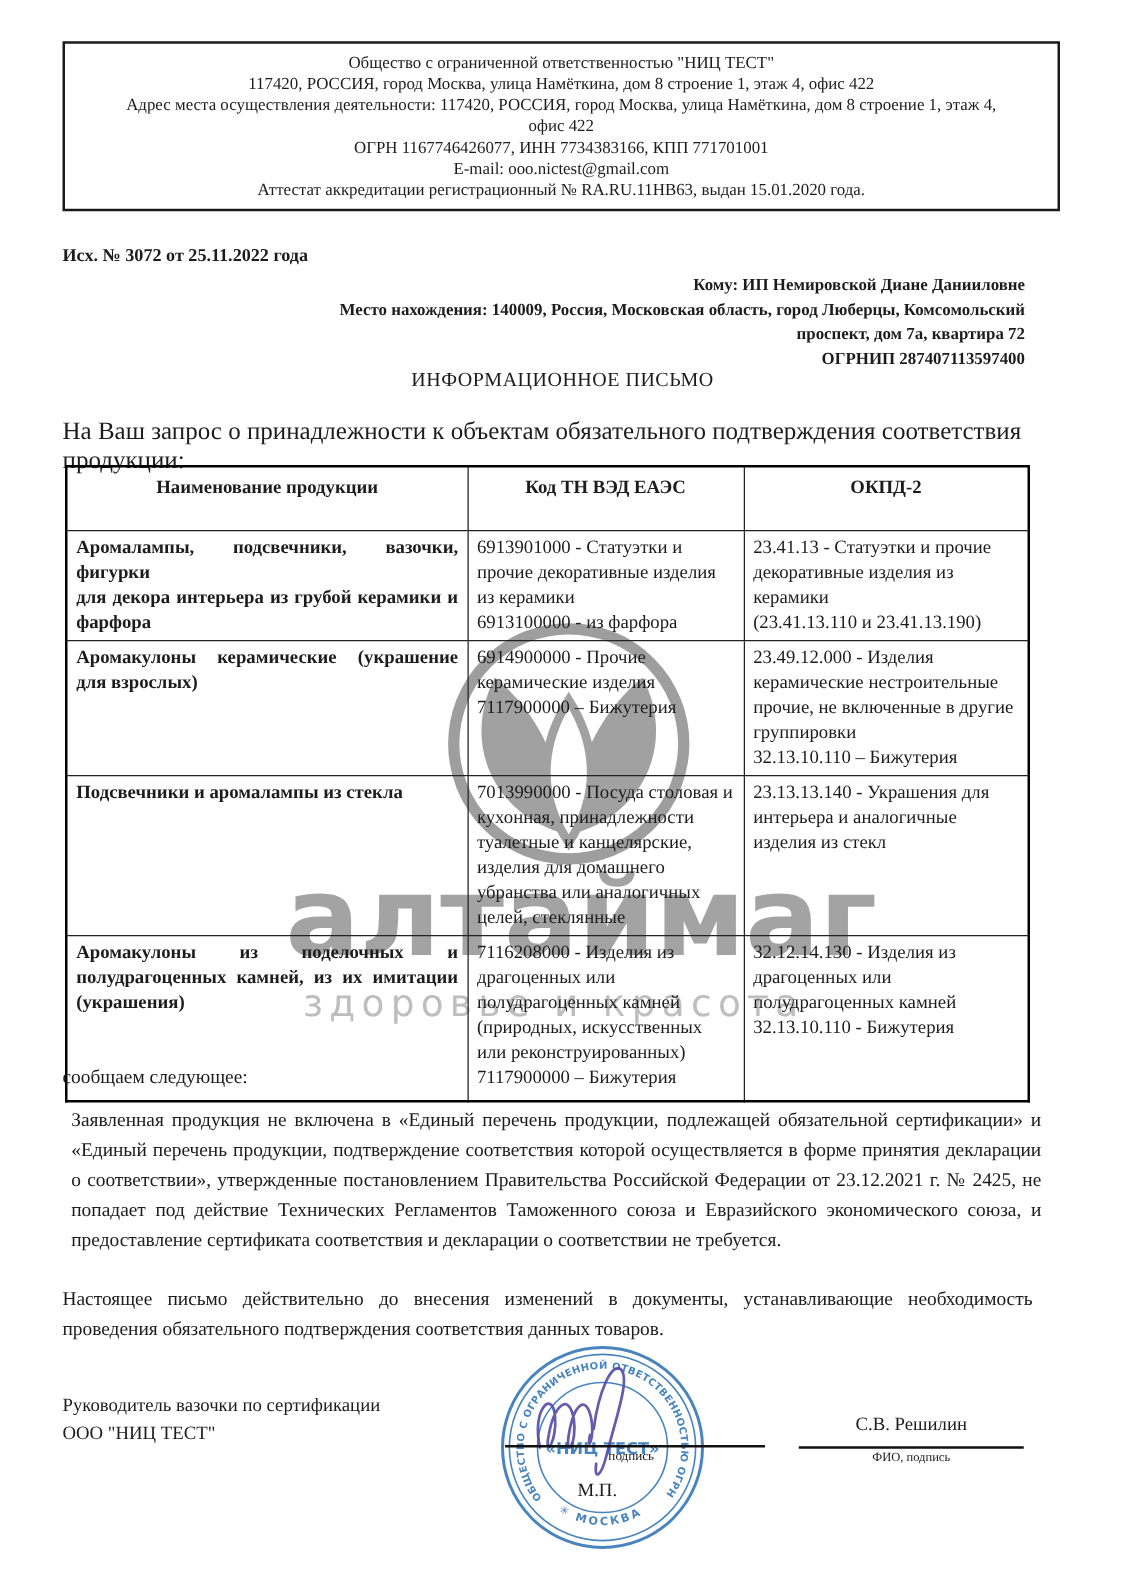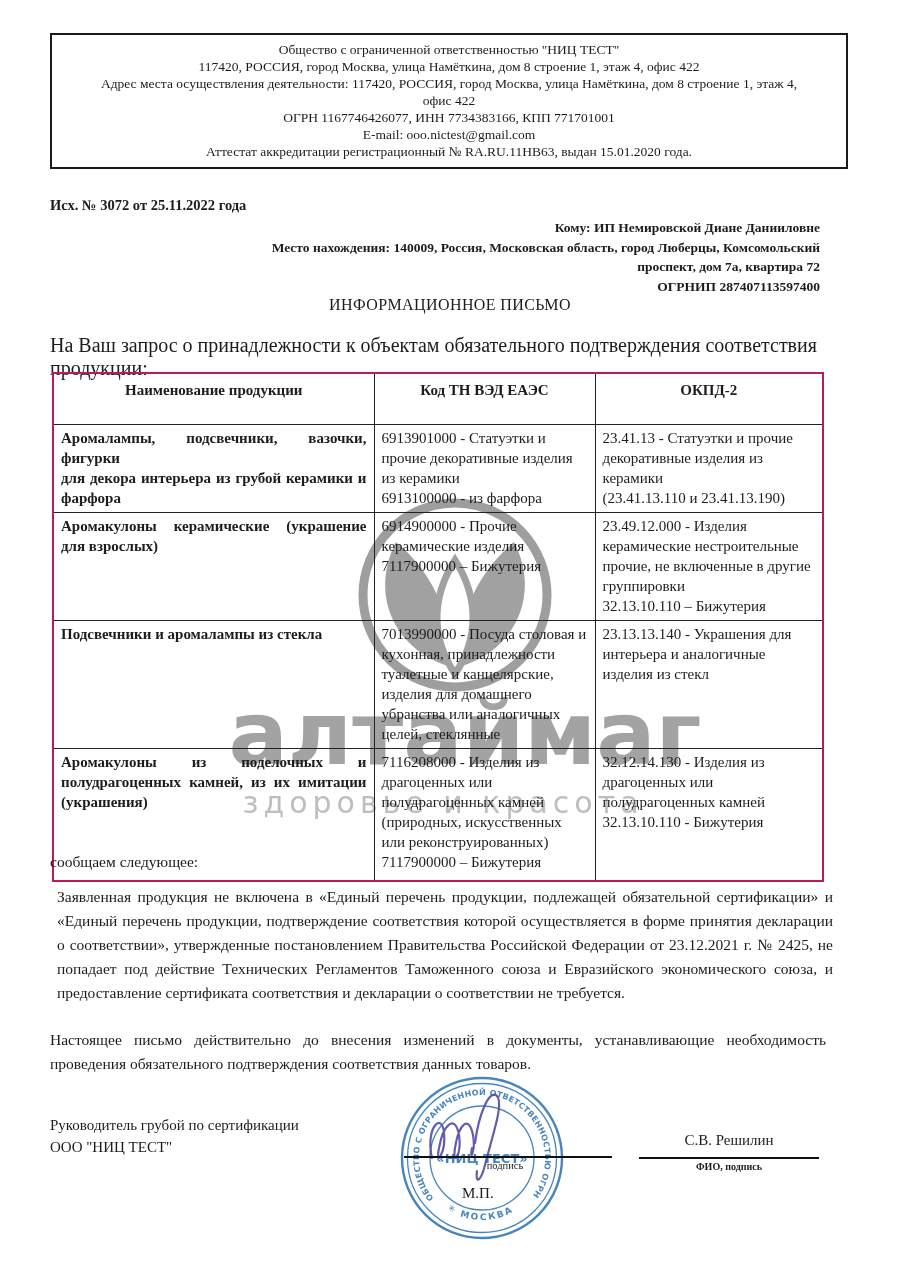--- a/index.html
+++ b/index.html
@@ -34,33 +34,33 @@
   .prod-table th{font-weight:bold;text-align:center;height:40px;padding-top:6px;}
   .col-product{width:321px;}
   .col-tnved{width:221px;}
   .col-okpd{width:228px;}
   .cell-pre{white-space:pre-line;}
   .cell-just{text-align:justify;font-weight:bold;}
   tr.r1 td{height:78px;}
   tr.r2 td{height:94px;}
   tr.r3 td{height:110px;}
   tr.r4 td{height:124px;}
-  .prod-table{border:2px solid #be185d;}
+  .prod-table{border:2px solid #000000;}
   
   .lead{left:50px;top:853px;font-size:15.5px;z-index:2;}
   .para1{left:57px;top:885px;width:776px;font-size:15.5px;line-height:24px;text-align:justify;z-index:2;}
   .para2{left:50px;top:1028px;width:776px;font-size:15.5px;line-height:24px;text-align:justify;z-index:2;}
   
   .sig-role{left:50px;top:1114px;font-size:15px;line-height:22px;z-index:3;}
   .sig-line{left:404px;top:1156px;width:208px;border-top:2px solid #111;z-index:4;}
   .sig-label{left:430px;top:1160px;width:150px;text-align:center;font-size:10.5px;z-index:4;}
   .mp{left:462px;top:1185px;font-size:15px;z-index:4;}
   .fio-line{left:639px;top:1157px;width:180px;border-top:2px solid #111;z-index:3;}
   .fio-name{left:639px;top:1132px;width:180px;text-align:center;font-size:15px;z-index:3;}
-  .fio-label{left:639px;top:1161px;width:180px;text-align:center;font-size:10px;z-index:3;font-weight:bold;}
+  .fio-label{left:639px;top:1161px;width:180px;text-align:center;font-size:10px;z-index:3;}
   .stamp-svg{left:397px;top:1073px;z-index:2;}
   .watermark-svg{left:200px;top:480px;z-index:1;pointer-events:none;}
 </style>
 </head>
 <body>
 
 <div class="page">
 
   <svg class="abs watermark-svg" width="520" height="360" viewBox="0 0 520 360">
     <g opacity="0.8">
@@ -136,21 +136,21 @@
 32.13.10.110 - Бижутерия</td>
     </tr>
     </tbody>
   </table>
 
   <div class="abs lead">сообщаем следующее:</div>
   <div class="abs para1">Заявленная продукция не включена в «Единый перечень продукции, подлежащей обязательной сертификации» и «Единый перечень продукции, подтверждение соответствия которой осуществляется в форме принятия декларации о соответствии», утвержденные постановлением Правительства Российской Федерации от 23.12.2021 г. № 2425, не попадает под действие Технических Регламентов Таможенного союза и Евразийского экономического союза, и предоставление сертификата соответствия и декларации о соответствии не требуется.</div>
   <div class="abs para2">Настоящее письмо действительно до внесения изменений в документы, устанавливающие необходимость проведения обязательного подтверждения соответствия данных товаров.</div>
 
   <div class="abs sig-role">
-    <div>Руководитель грубой по сертификации</div>
+    <div>Руководитель вазочки по сертификации</div>
     <div>ООО "НИЦ ТЕСТ"</div>
   </div>
 
   <svg class="abs stamp-svg" width="170" height="170" viewBox="0 0 170 170">
     <g opacity="0.88">
       <circle cx="85" cy="85" r="80" fill="none" stroke="#2f74b5" stroke-width="2.4"></circle>
       <circle cx="85" cy="85" r="74.5" fill="none" stroke="#2f74b5" stroke-width="1.3"></circle>
       <circle cx="85" cy="85" r="52" fill="none" stroke="#2f74b5" stroke-width="1.3"></circle>
       <defs>
         <path id="ringPath" d="M 36.7,125.5 A 63,63 0 1 1 133.3,125.5" fill="none"></path>

